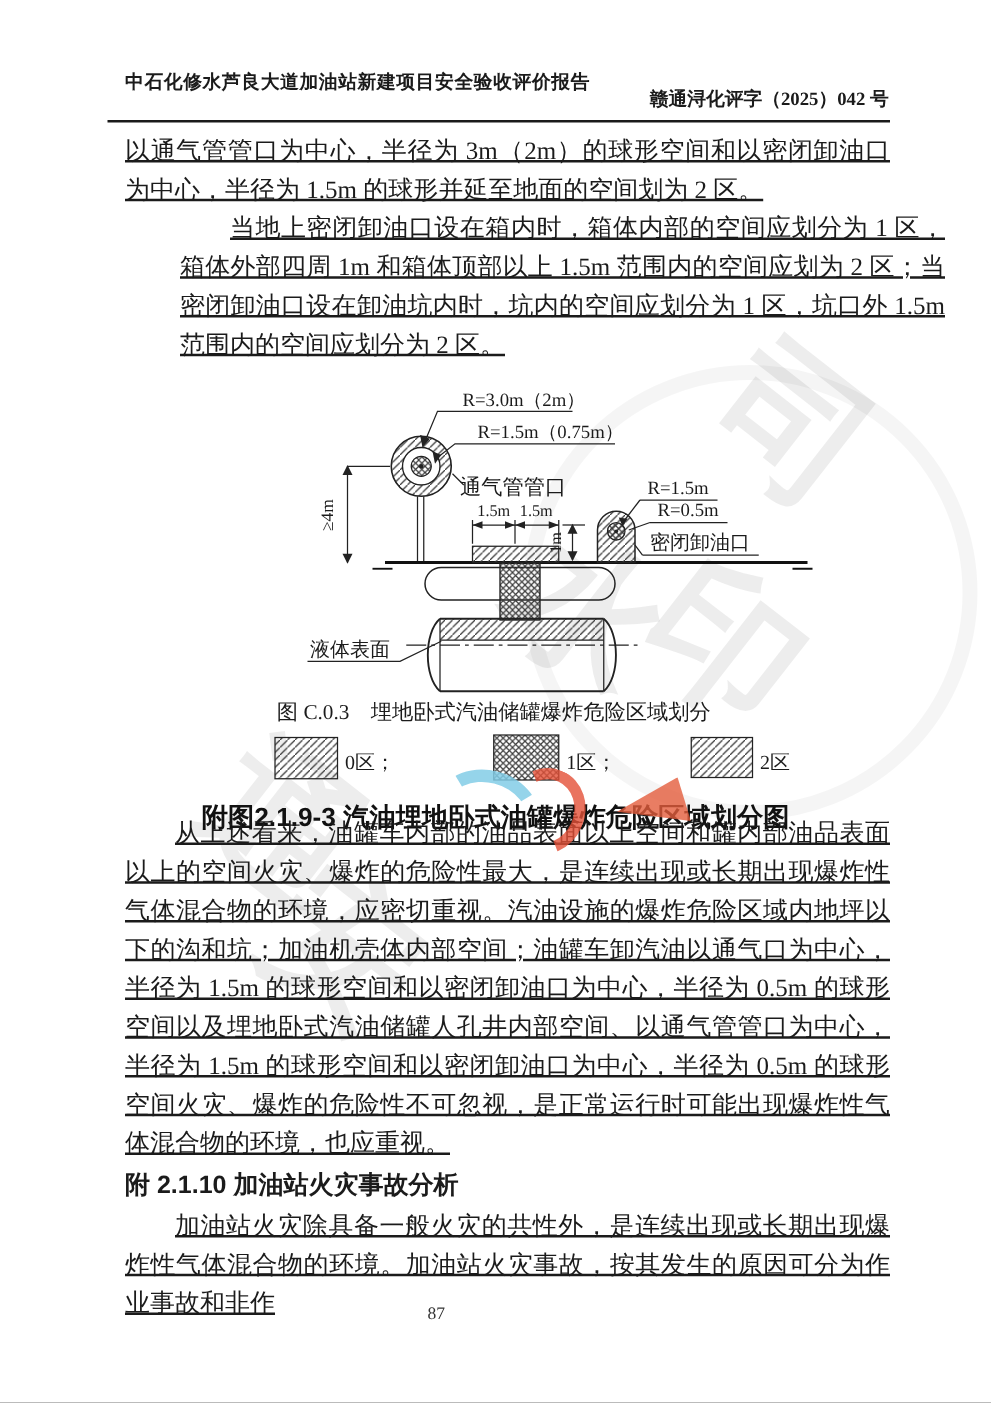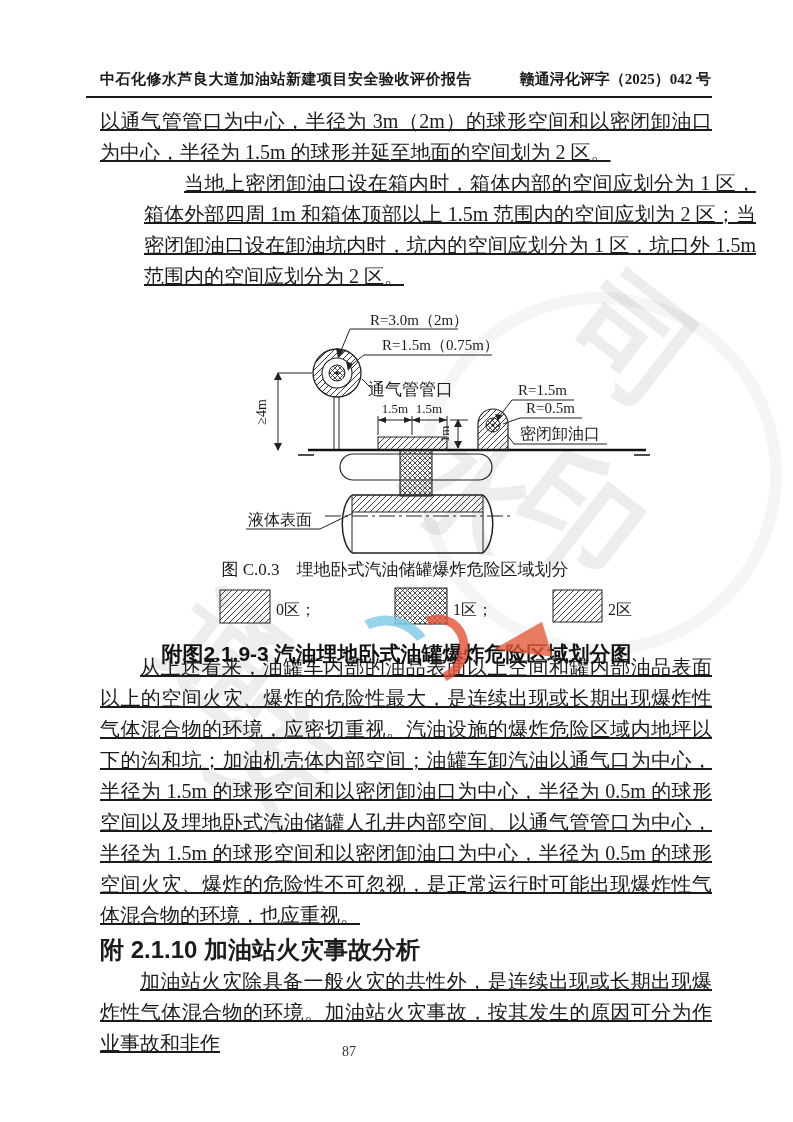--- a/index.html
+++ b/index.html
@@ -2,32 +2,32 @@
 <html><head>
 <meta charset="utf-8">
 <style>
   html,body { margin:0; padding:0; background:#888; }
   .page {
     position:relative; width:793px; height:1122px; margin:0 auto;
     background:#ffffff; overflow:hidden;
     font-family:"Liberation Serif", serif; color:#1b1b1b;
   }
   
-  .hdr-left  { position:absolute; left:100px; top:70px; font-size:15px; font-weight:bold; letter-spacing:.5px;text-align:right; }
+  .hdr-left  { position:absolute; left:100px; top:56px; font-size:15px; font-weight:bold; letter-spacing:.5px;text-align:right; }
   .hdr-right { position:absolute; right:82px; top:70px; font-size:15px; font-weight:bold;margin-left:12px; }
   .hdr-rule  { position:absolute; left:86px; top:96px; width:626px; border-top:2px solid #1a1a1a; }
   
   .para {
     position:absolute; left:100px; width:612px;
     font-size:20px; line-height:31px; text-align:justify;text-decoration:underline;
   }
   .indent { text-indent:2em; }
   .sec-heading {
     position:absolute; left:100px; width:612px; top:934px;
-    font-family:"Liberation Sans", sans-serif; font-weight:bold; font-size:24px;
+    font-family:"Liberation Sans", sans-serif; font-weight:bold; font-size:20px;
   }
   
   .fig-wrap { position:absolute; left:200px; top:298px; width:470px; height:340px; }
   .fig-bold-caption {
     position:absolute; left:0; top:640px; width:793px; text-align:center;
     font-family:Liberation Sans, sans-serif; font-weight:bold; font-size:21px; color:#111;
   }
   .page-num { position:absolute; left:0; top:1044px; width:698px; text-align:center; font-size:14px; color:#333; }
   
   .wm-gray-layer { position:absolute; inset:0; z-index:0; pointer-events:none; }

